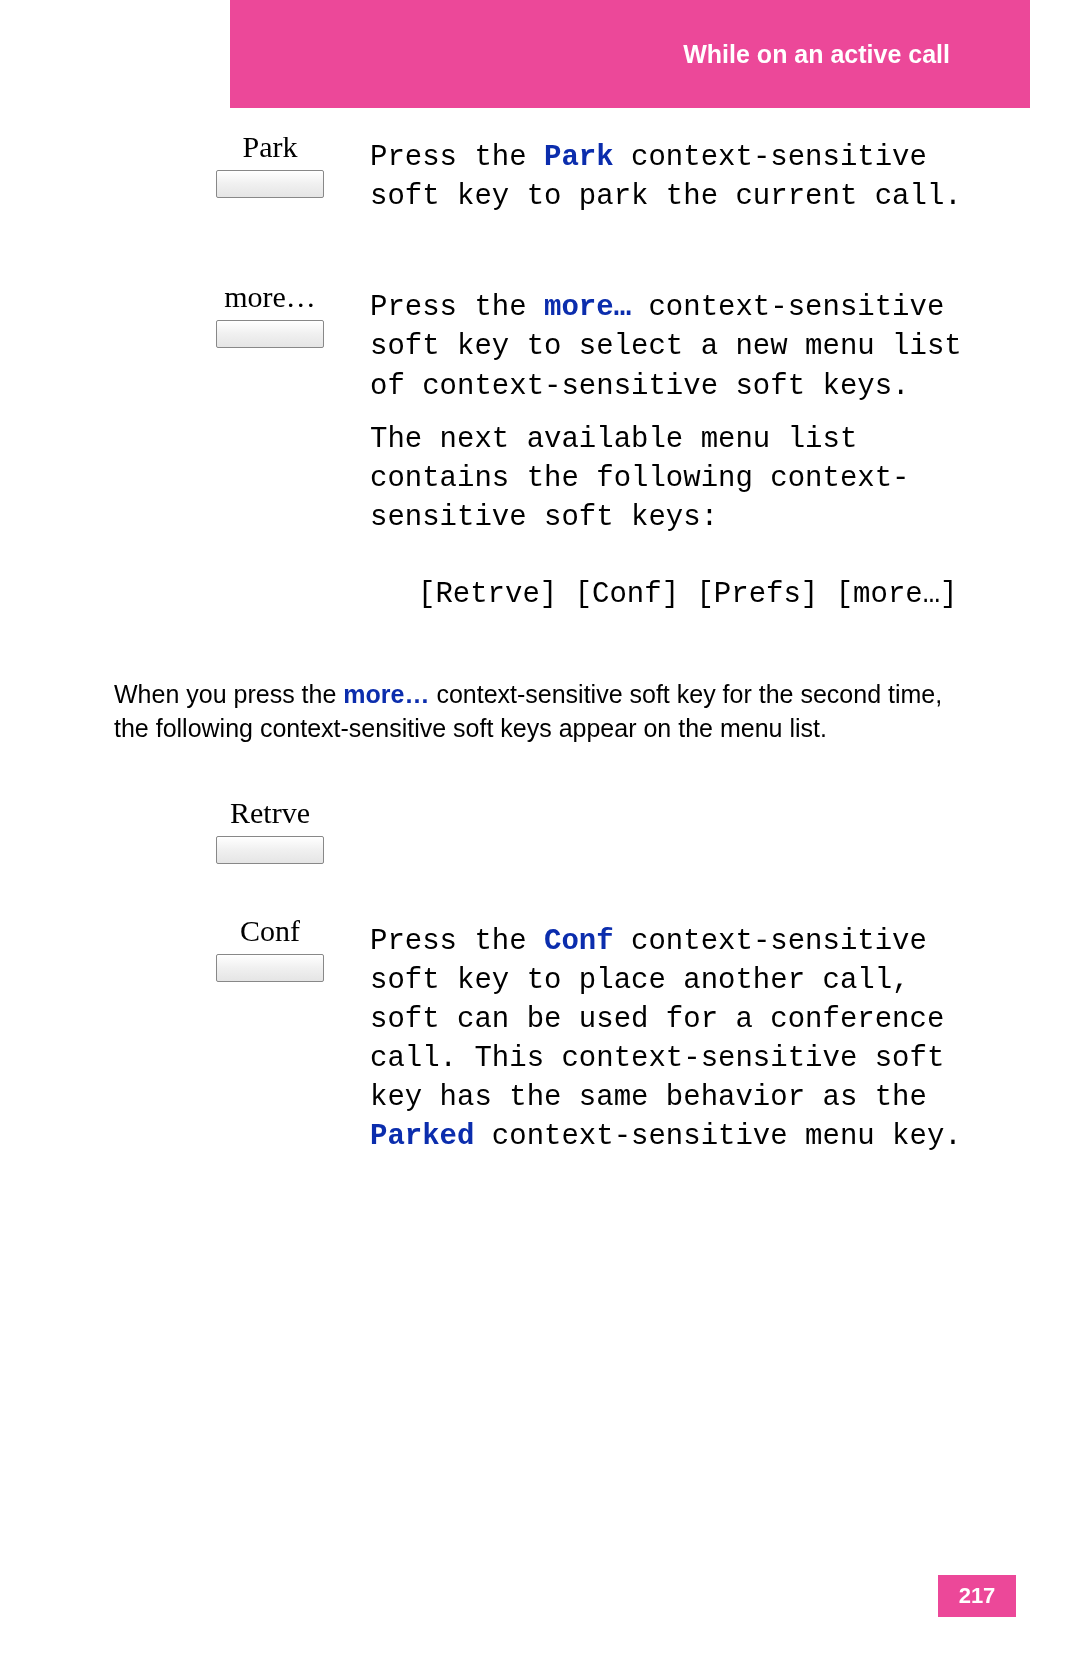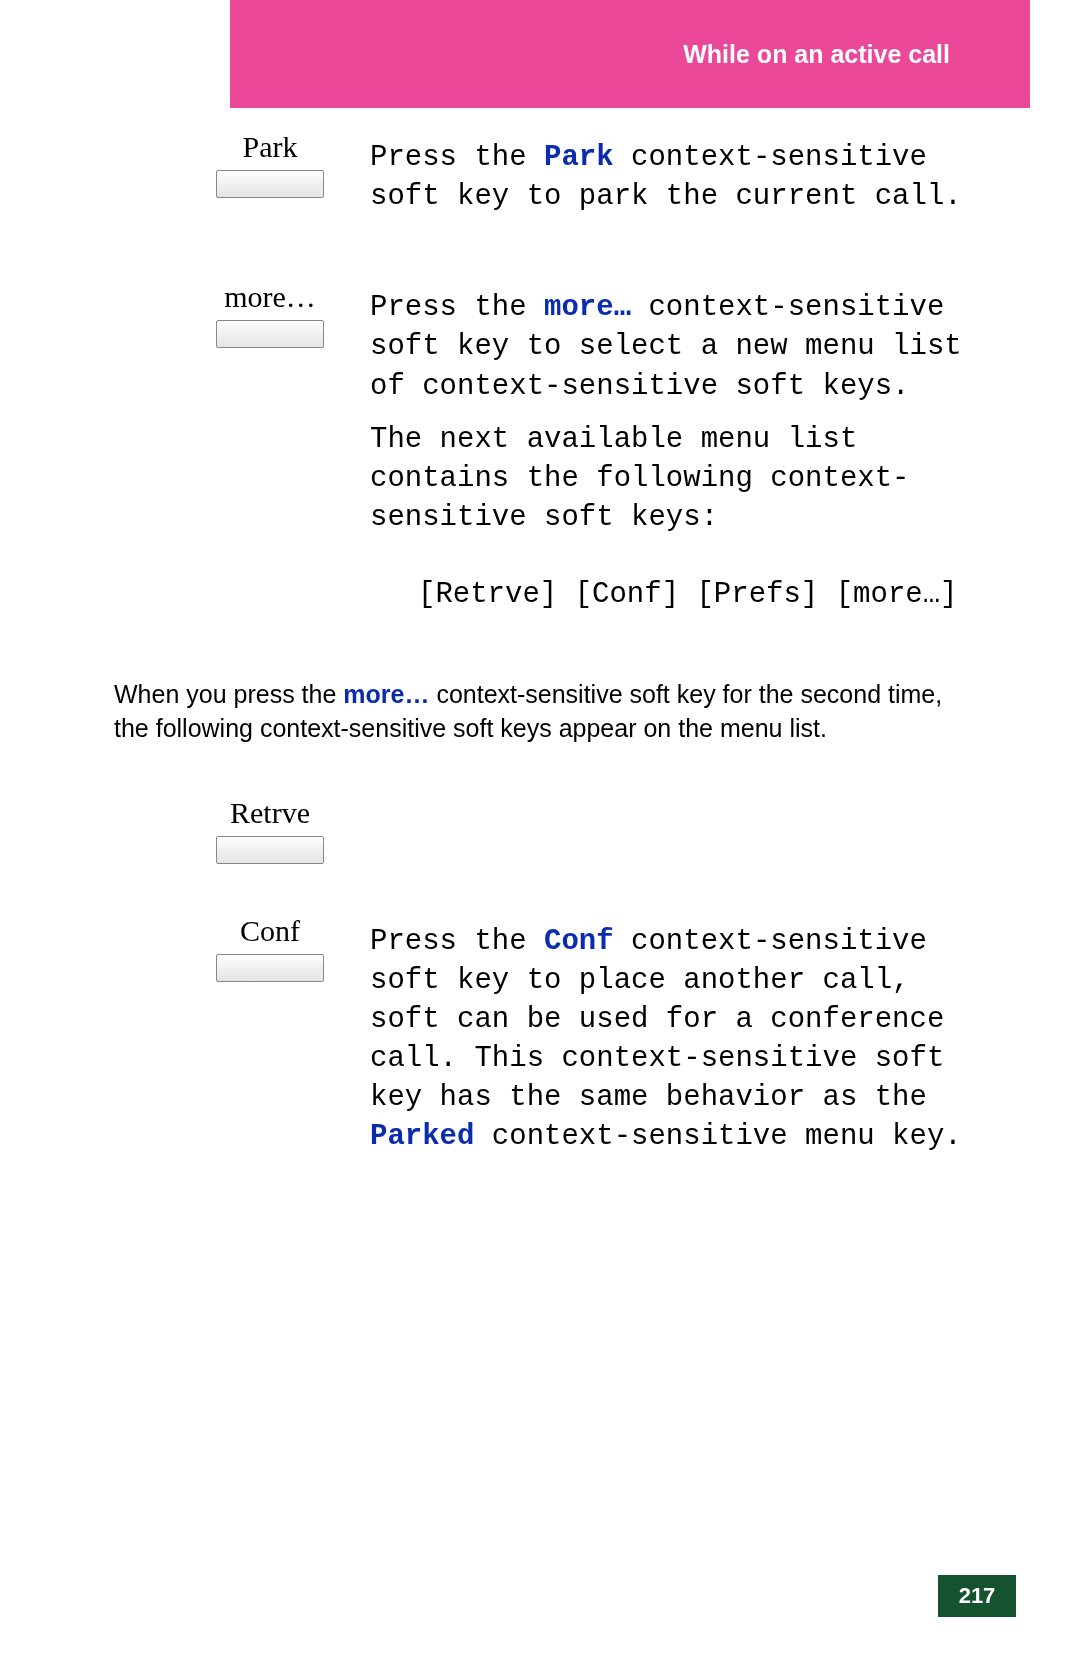--- a/index.html
+++ b/index.html
@@ -91,21 +91,21 @@
       color: #000;
       margin: 38px 0 50px 0;
       padding-left: 4px;
     }
     .page-number-block {
       position: absolute;
       bottom: 52px;
       right: 64px;
       width: 78px;
       height: 42px;
-      background: #14532d;
+      background: #ec4899;
       display: flex;
       align-items: center;
       justify-content: center;
     }
     .page-number {
       color: #ffffff;
       font-size: 22px;
       font-weight: bold;
       font-family: "Arial Black", Arial, sans-serif;
     }

